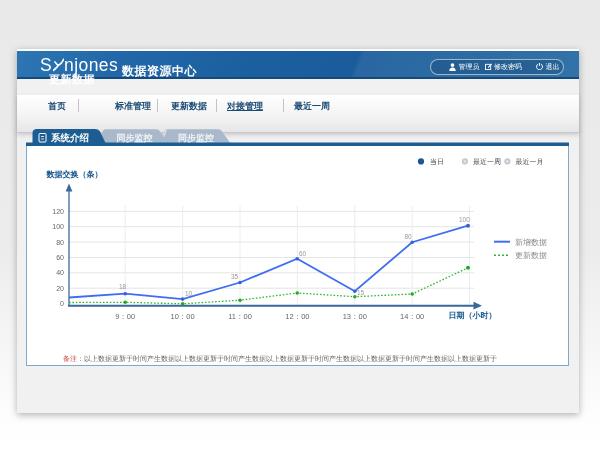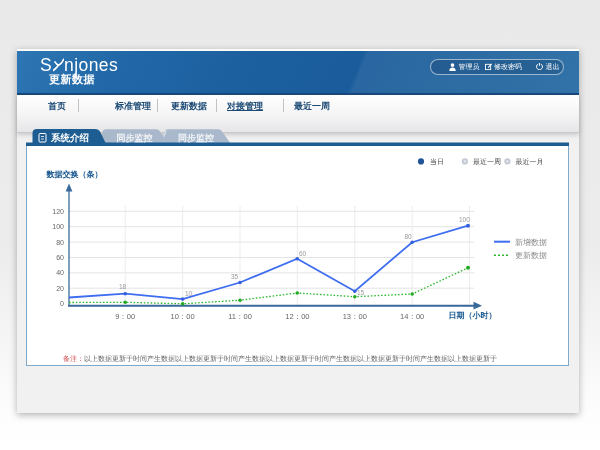--- a/index.html
+++ b/index.html
@@ -2,21 +2,21 @@
 <html><head>
 <meta charset="utf-8">
 <style>
   * { margin:0; padding:0; box-sizing:border-box; }
   html,body { width:600px; height:450px; overflow:hidden; }
   body { font-family:"Liberation Sans", sans-serif;
          background: linear-gradient(to bottom, #e9e9e9 0%, #ececec 55%, #fdfdfd 92%, #ffffff 100%); }
   .window { position:absolute; left:17px; top:49px; width:562px; height:364px;
             background:#f1f1f2; box-shadow:0 2px 7px rgba(0,0,0,.30); border-top:2px solid #fbfbfb; }
   
-  .header { position:absolute; top:0; left:0; right:0; height:44px;
+  .header { position:absolute; top:0; left:0; right:0; height:28px;
             background:
               linear-gradient(112deg, rgba(255,255,255,0) 60%, rgba(255,255,255,0.07) 60.8%, rgba(255,255,255,0.05) 100%),
               linear-gradient(115deg, #2d75b3 0%, #2167a7 20%, #1c5f9f 42%, #1a5c9b 62%, #22659e 85%, #276ba4 100%);
             border-bottom:2px solid #16497b; }
   .logo1 { position:absolute; left:23px; top:3.5px; color:#fff; font-size:17.5px; font-weight:normal; letter-spacing:0.4px; }
   .logo2 { position:absolute; left:32px; top:20.5px; color:#fff; font-size:11px; font-weight:bold; letter-spacing:0.5px; }
   .htitle { position:absolute; left:105px; top:12px; color:#fff; font-size:12px; font-weight:bold; letter-spacing:0.5px; }
   .pill { position:absolute; left:413px; top:8px; width:134px; height:16px; border-radius:8px; white-space:nowrap;
           border:1px solid rgba(255,255,255,.55); background:rgba(10,45,85,.22);
           display:flex; align-items:center; color:#fff; font-size:7px; }
@@ -38,20 +38,21 @@
 </style>
 </head>
 <body>
 <div class="window">
   <div class="header">
     <div class="logo1">S<svg width="11" height="15" viewBox="0 0 11 15" style="vertical-align:-2.5px;margin:0 0.5px 0 0.5px;">
           <path d="M10.6,1.4 C9.2,4.6 7.6,6.4 5.6,7.1 C3.6,9.9 1.9,11.4 0.6,12.3" stroke="#ffffff" stroke-width="1.7" fill="none" stroke-linecap="round"></path>
           <path d="M1.9,3.9 C3,5.6 4.2,6.7 5.6,7.1" stroke="#ffffff" stroke-width="1.7" fill="none" stroke-linecap="round"></path>
         </svg>njones</div>
     <div class="logo2">更新数据</div>
+    <div class="htitle">数据资源中心</div>
     <div class="pill">
       <span class="ic pi1"><svg width="7" height="8" viewBox="0 0 8 9">
             <circle cx="4" cy="2.3" r="2.1" fill="#fff"></circle>
             <path d="M0.3,9 C0.3,6.2 2,5 4,5 C6,5 7.7,6.2 7.7,9 Z" fill="#fff"></path>
           </svg></span>
         <span class="t">管理员</span>
       <span class="ic pi2"><svg width="7" height="7" viewBox="0 0 8 8">
             <rect x="0.5" y="1.5" width="6" height="6" fill="none" stroke="#fff" stroke-width="1"></rect>
             <path d="M3.2,4.8 L7.2,0.6 L8,1.4 L4,5.6 Z" fill="#fff"></path>
           </svg></span>

